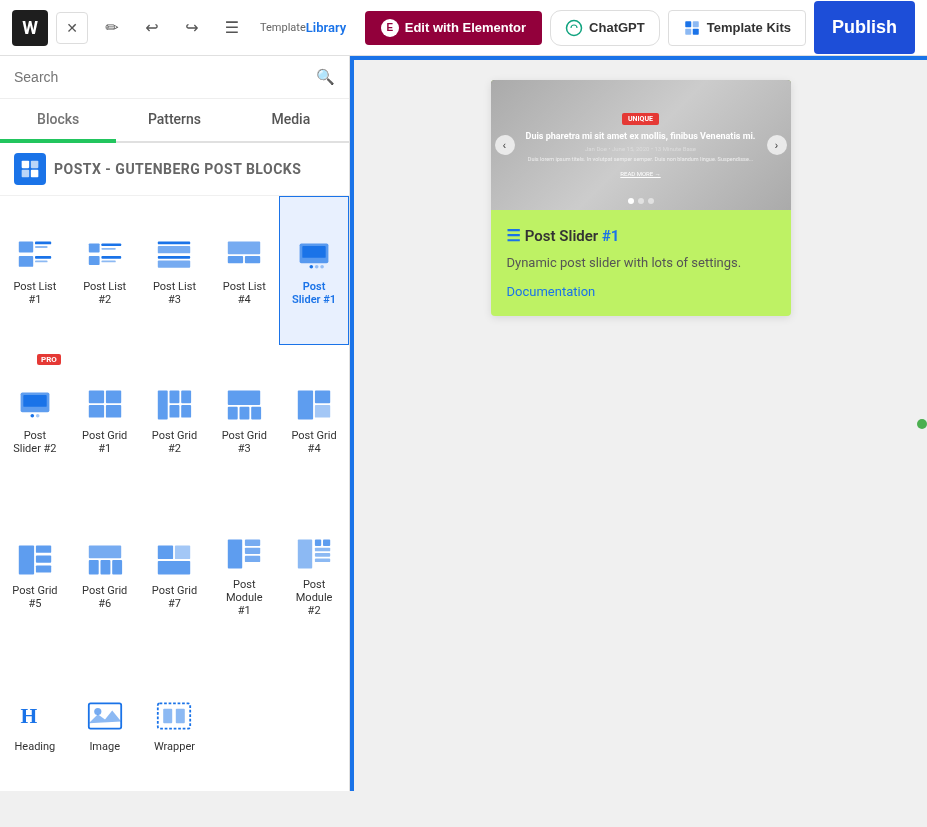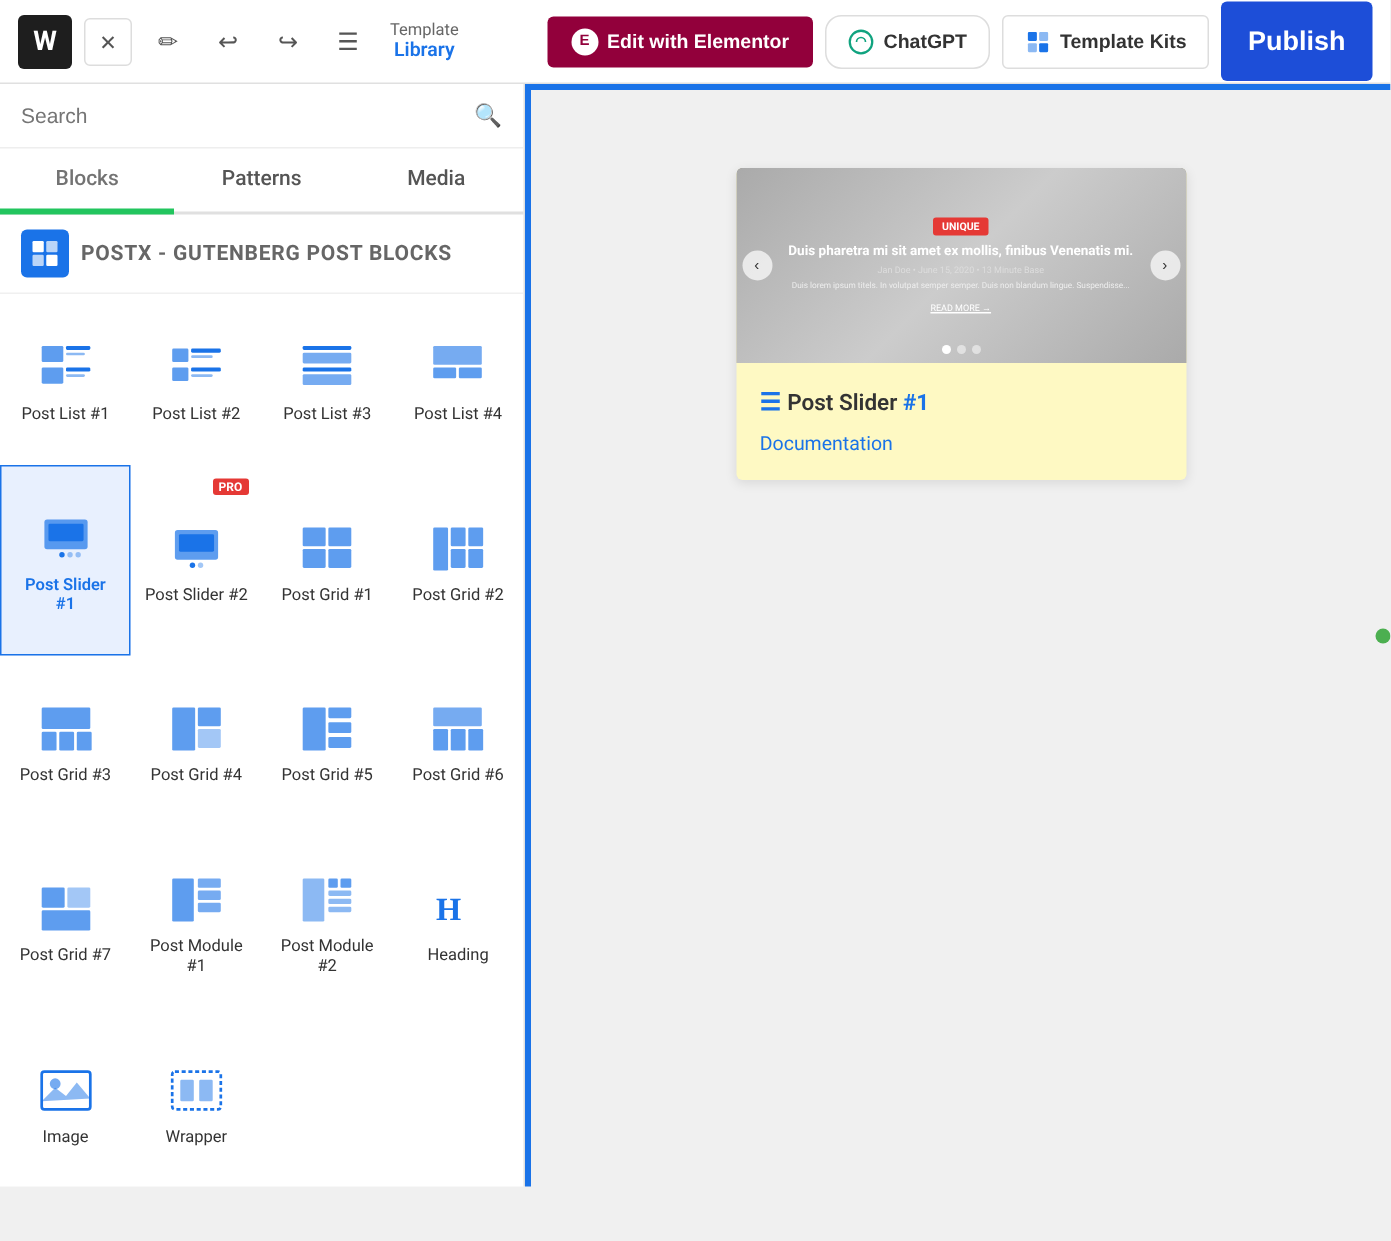--- a/index.html
+++ b/index.html
@@ -38,21 +38,21 @@
     .toolbar-icon-btn {
       width: 32px; height: 32px;
       border: none;
       background: transparent;
       display: flex; align-items: center; justify-content: center;
       cursor: pointer;
       color: #555;
       font-size: 16px;
     }
     .template-library-label {
-      display: flex; flex-direction: column; align-items: center;
+      display: flex; flex-direction: row; align-items: center;
       font-size: 12px; color: #333; line-height: 1.2;
       margin-left: 4px;
     }
     .template-library-label span:first-child { font-size: 11px; color: #666; }
     .template-library-label span:last-child { font-size: 13px; font-weight: 600; color: #1a73e8; }
 
     .toolbar-spacer { flex: 1; }
 
     .btn-elementor {
       background: #92003B;
@@ -174,21 +174,21 @@
     .plugin-label {
       font-size: 14px;
       font-weight: 700;
       color: #666;
       text-transform: uppercase;
       letter-spacing: 0.5px;
     }
 
     .blocks-grid {
       display: grid;
-      grid-template-columns: repeat(4, 1fr);
+      grid-template-columns: repeat(5, 1fr);
       gap: 0;
       overflow-y: auto;
       flex: 1;
     }
 
     .block-item {
       display: flex;
       flex-direction: column;
       align-items: center;
       justify-content: center;
@@ -241,26 +241,25 @@
     }
 
     
     .preview-area {
       padding: 20px;
       display: flex;
       justify-content: center;
     }
 
     .preview-card {
-      background: #fef9c3;
+      background: #bef264;
       border-radius: 4px;
       overflow: hidden;
       width: 300px;
       box-shadow: 0 2px 8px rgba(0,0,0,0.1);
-      margin-top: 32px;
     }
 
     .preview-image {
       width: 100%;
       height: 130px;
       background: #888;
       position: relative;
       display: flex;
       align-items: center;
       justify-content: center;
@@ -723,20 +722,21 @@
           </div>
           <button class="prev-btn">‹</button>
           <button class="next-btn">›</button>
         </div>
 
         <div class="preview-info">
           <div class="preview-title">
             <span class="preview-icon">☰</span>
             <span>Post Slider <span class="preview-title-number">#1</span></span>
           </div>
+          <p class="preview-description">Dynamic post slider with lots of settings.</p>
           <a class="preview-doc-link">Documentation</a>
         </div>
 
       </div>
     </div>
 
     <div style="position: absolute; right: 0; top: 50%; transform: translateY(-50%);">
       <div class="green-dot"></div>
     </div>
 

